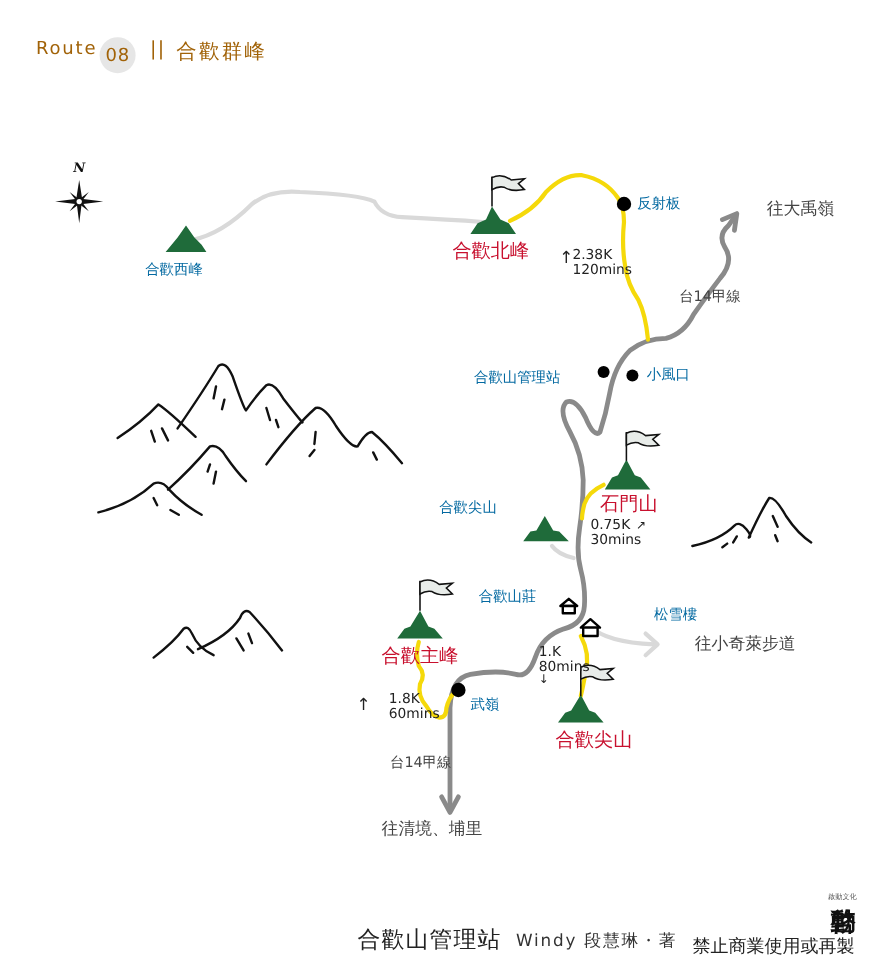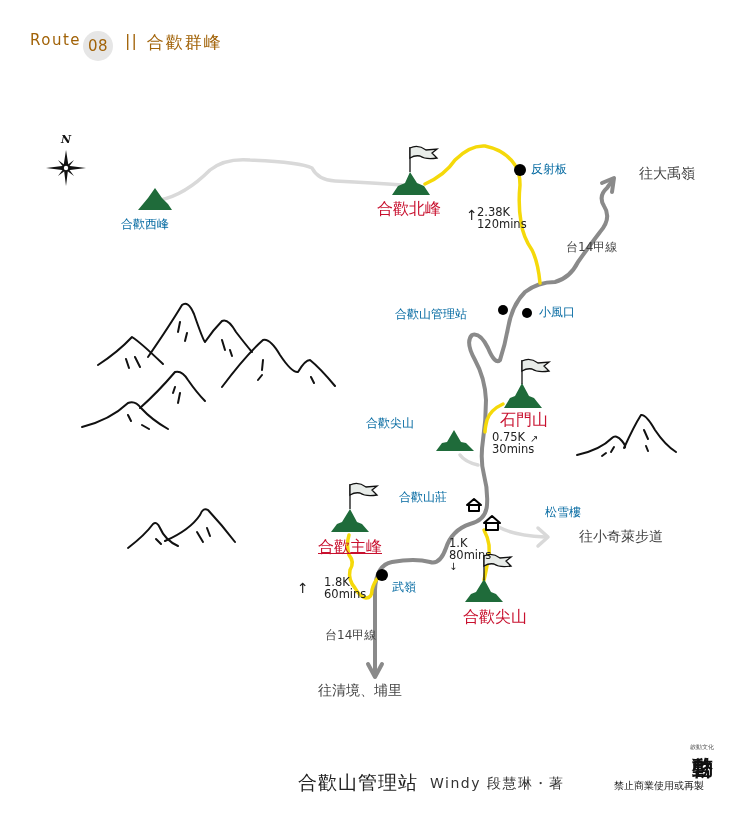--- a/index.html
+++ b/index.html
@@ -13,21 +13,21 @@
   .sep { margin:0 9px 0 12px; font-size:16px; letter-spacing:1px; }
   .title { font-size:17px; letter-spacing:2px; }
   svg.map { position:absolute; left:0; top:0; }
   .lbl { position:absolute; white-space:nowrap; font-size:12px; color:#0369a1; }
   .lbl.red { color:#c8102e; font-size:16px; }
   .lbl.grey { color:#444; font-size:14px; }
   .stat { position:absolute; font-size:11.5px; color:#222; line-height:12px; text-align:left; white-space:nowrap;}
   .arrow { position:absolute; font-size:14px; color:#222; }
   .footer-title { position:absolute; left:298px; top:770px; font-size:19px; letter-spacing:1px; color:#222; }
   .footer-author { position:absolute; left:430px; top:775px; font-size:14px; letter-spacing:1.5px; color:#333; }
-  .footer-note { position:absolute; left:577px; top:779px; font-size:10px; color:#222;margin-left:37px; }
+  .footer-note { position:absolute; left:577px; top:779px; font-size:15px; color:#222; }
   .logo { position:absolute; left:686px; top:740px; width:32px; text-align:center; }
   .logo-mark { font-size:21px; font-weight:bold; line-height:21px; color:#111; }
   .logo-sub { font-size:6px; color:#555; margin-top:3px; }
 </style>
 </head>
 <body>
 
 <div class="header">
   <span>Route</span>
   <span class="route-num">08</span>
@@ -127,21 +127,21 @@
         <line x1="484" y1="555" x2="484" y2="580"></line>
         <path d="M484,556 Q492,552 500,558 L511,557 L506,561 L511,566 Q500,568 494,564 Q489,563 484,566 Z"></path>
       </g>
   </g>
 </svg>
 
 <div class="lbl" style="left:121px;top:216px;">合歡西峰</div>
 <div class="lbl red" style="left:377px;top:199px;">合歡北峰</div>
 <div class="lbl red" style="left:500px;top:410px;text-align:center;">石門山</div>
 <div class="lbl" style="left:366px;top:415px;">合歡尖山</div>
-<div class="lbl red" style="left:318px;top:537px;text-decoration:underline;">合歡主峰</div>
+<div class="lbl red" style="left:318px;top:537px;">合歡主峰</div>
 <div class="lbl red" style="left:463px;top:607px;">合歡尖山</div>
 
 <div class="lbl" style="left:531px;top:161px;">反射板</div>
 <div class="lbl" style="left:395px;top:306px;">合歡山管理站</div>
 <div class="lbl" style="left:539px;top:304px;">小風口</div>
 <div class="lbl" style="left:392px;top:579px;">武嶺</div>
 
 <div class="lbl" style="left:399px;top:489px;">合歡山莊</div>
 <div class="lbl" style="left:505px;top:504px;margin-left:40px;">松雪樓</div>
 

